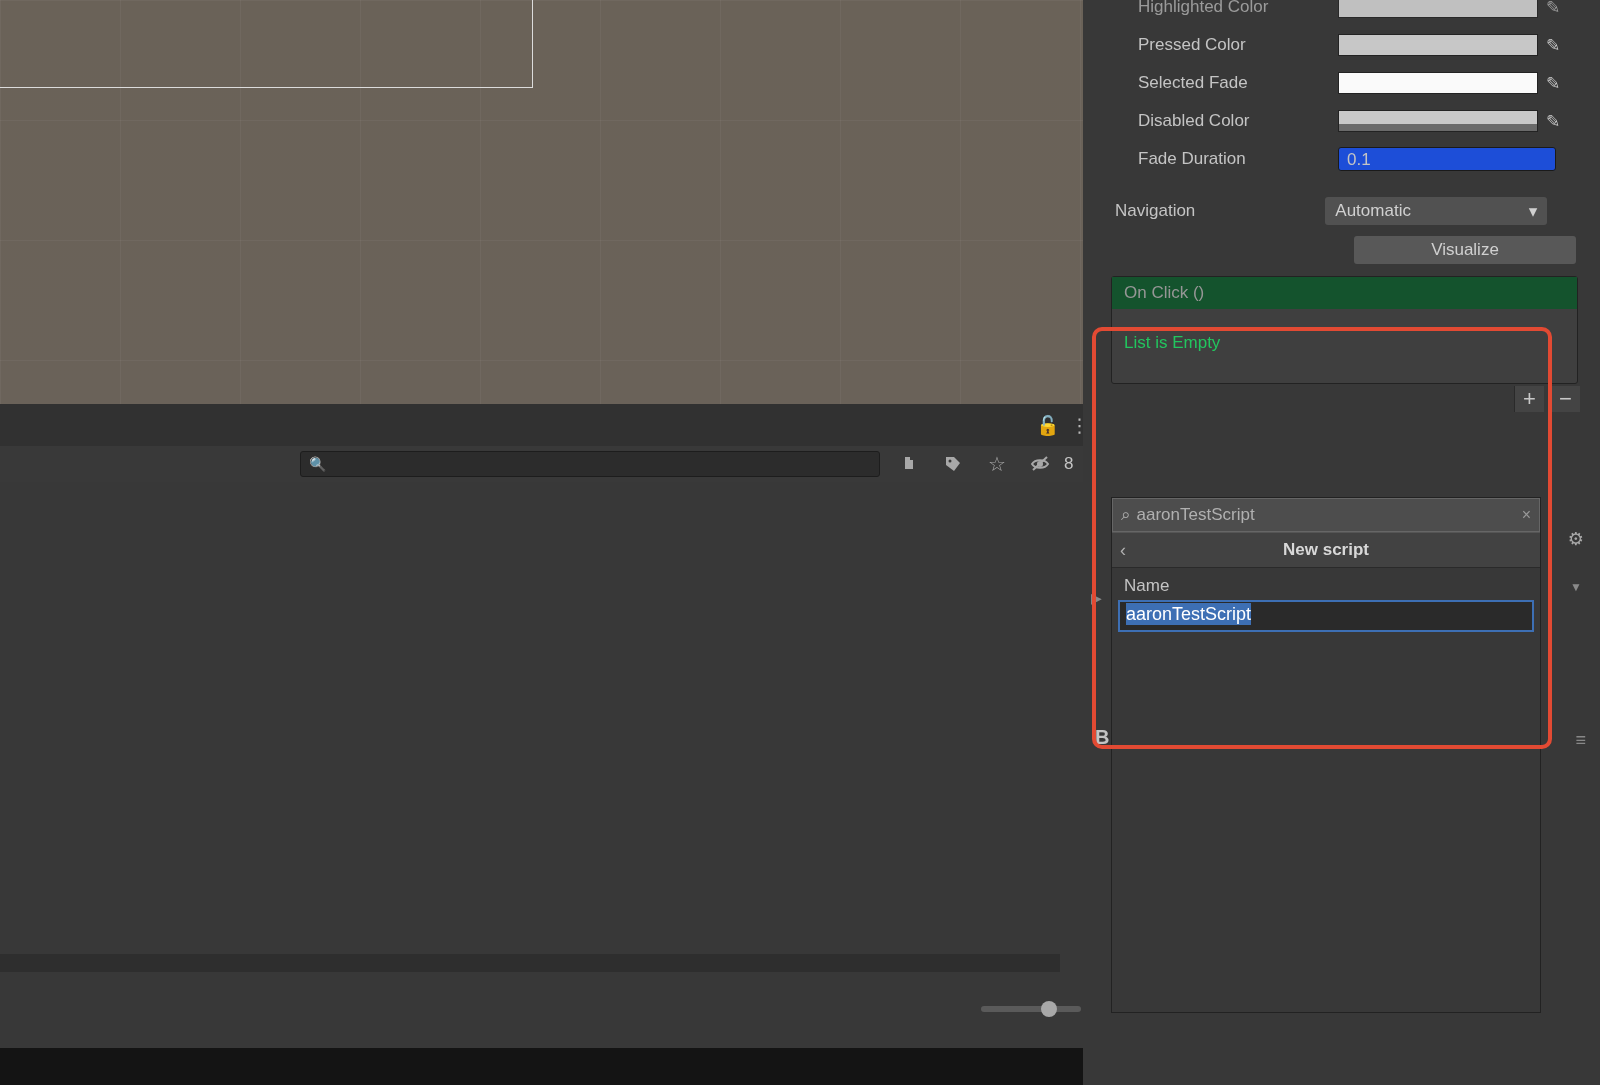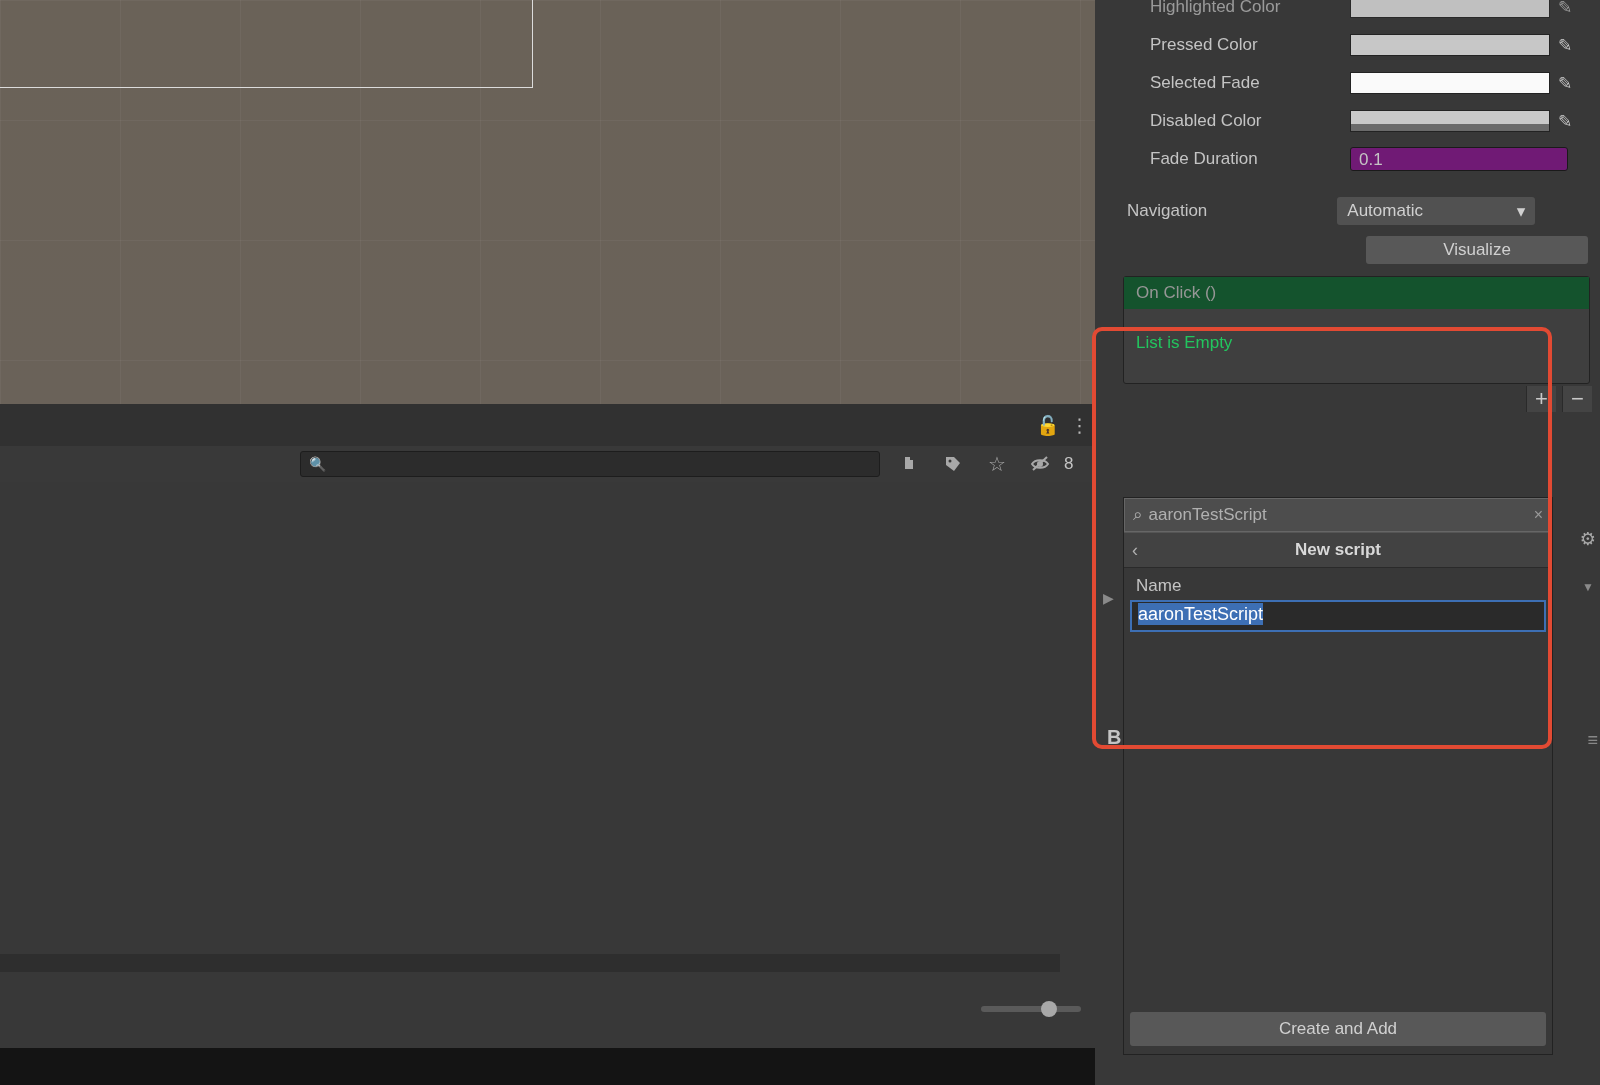--- a/index.html
+++ b/index.html
@@ -25,38 +25,38 @@
 
 .lower-area { position: absolute; left: 0; top: 482px; width: 1095px; height: 530px; background: #383838; }
 .slider-small { position: absolute; right: 14px; bottom: 0; width: 100px; height: 6px; background: #5a5a5a; border-radius: 3px; }
 .slider-small .knob { position: absolute; right: 24px; top: -5px; width: 16px; height: 16px; background: #a8a8a8; border-radius: 50%; }
 .scrollbar-track { position: absolute; left: 0; bottom: 40px; width: 1060px; height: 18px; background: #2e2e2e; }
 
 
 .bottom-strip { position: absolute; left: 0; top: 1048px; width: 1095px; height: 40px; background: #141414; }
 
 
-.inspector { position: absolute; right: 0; top: 0; width: 505px; height: 1085px; background: #383838; }
+.inspector { position: absolute; right: 12px; top: 0; width: 505px; height: 1085px; background: #383838; }
 
 
 .prop-row { display: flex; align-items: center; height: 38px; padding-left: 55px; }
 .prop-label { width: 200px; color: #c4c4c4; }
 .color-swatch { width: 200px; height: 22px; background: #fafafa; border: 1px solid #232323; }
 .color-swatch.grey { background: #c7c7c7; }
 .color-swatch.dark-bottom { background: linear-gradient(180deg, #c8c8c8 65%, #6a6a6a 65%); }
 .eyedropper { width: 30px; text-align: center; color: #c4c4c4; cursor: pointer; }
 
 .slider-row .slider-track { width: 120px; height: 4px; background: #5a5a5a; border-radius: 2px; position: relative; }
 .slider-row .slider-knob { position: absolute; left: 0; top: -6px; width: 16px; height: 16px; background: #a8a8a8; border-radius: 50%; }
 .slider-row .val-input { width: 86px; height: 24px; margin-left: 12px; background: #2a2a2a; border: 1px solid #1a1a1a; border-radius: 3px; color: #c4c4c4; padding: 2px 8px; }
 
-.text-input-small { width: 218px; height: 24px; background: #701a75; border: 1px solid #1a1a1a; border-radius: 3px; color: #c4c4c4; padding: 2px 8px; }
+.text-input-small { width: 218px; height: 24px; background: #1d4ed8; border: 1px solid #1a1a1a; border-radius: 3px; color: #c4c4c4; padding: 2px 8px; }
 
 .nav-row { display: flex; align-items: center; padding-left: 32px; margin-top: 14px; height: 38px; }
-.dropdown { width: 198px; height: 28px; background: #515151; border-radius: 3px; color: #d0d0d0; display: flex; align-items: center; justify-content: space-between; padding: 0 10px; margin-left: 130px; }
+.dropdown { width: 222px; height: 28px; background: #515151; border-radius: 3px; color: #d0d0d0; display: flex; align-items: center; justify-content: space-between; padding: 0 10px; margin-left: 130px; }
 
 .visualize-btn { margin-left: auto; margin-right: 12px; margin-top: 6px; width: 222px; height: 28px; background: #585858; border-radius: 3px; color: #d0d0d0; display: flex; align-items: center; justify-content: center; }
 
 
 .onclick-block { margin: 12px 10px 0 28px; border: 1px solid #222; background: #3f3f3f; border-radius: 3px; }
 .onclick-header { background: #14532d; padding: 6px 12px; color: #969696; }
 .onclick-body { padding: 24px 12px 30px; color: #22c55e; }
 .onclick-footer { display: flex; justify-content: flex-end; gap: 6px; padding-right: 2px; height: 30px; align-items: center; margin-right: 6px; }
 .pm-btn { width: 30px; height: 26px; background: #444; display: flex; align-items: center; justify-content: center; color: #c8c8c8; font-size: 22px; border-left: 1px solid #2a2a2a; }
 
@@ -201,18 +201,17 @@
     </div>
     <div class="popup-header">
       <span class="back">‹</span>
       <span class="title">New script</span>
     </div>
     <div class="popup-name-label">Name</div>
     <div class="name-input-wrap">
       <div class="name-input"><span class="sel-text">aaronTestScript</span></div>
     </div>
     <div class="popup-body-fill"></div>
-    <div class="create-add-btn">Create and Add</div>
   </div>
 
 </div>
 
 <div class="highlight-box" style="left:1092px; top:327px; width:460px; height:422px"></div>
 
 </body></html>

